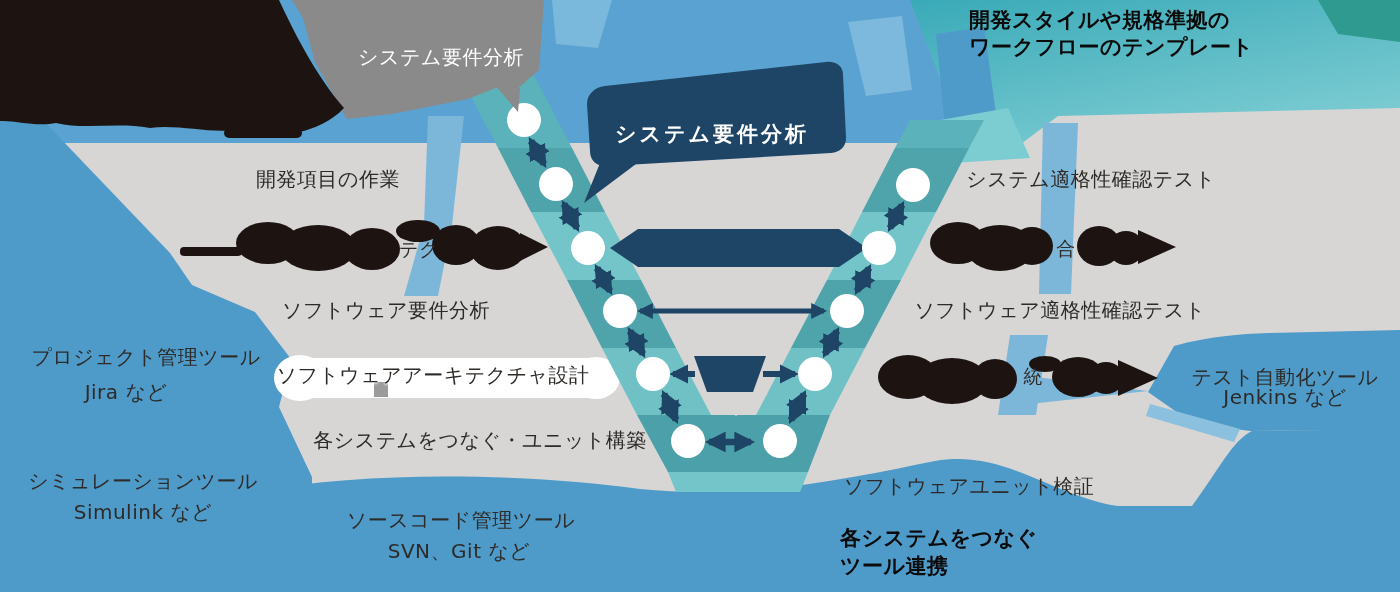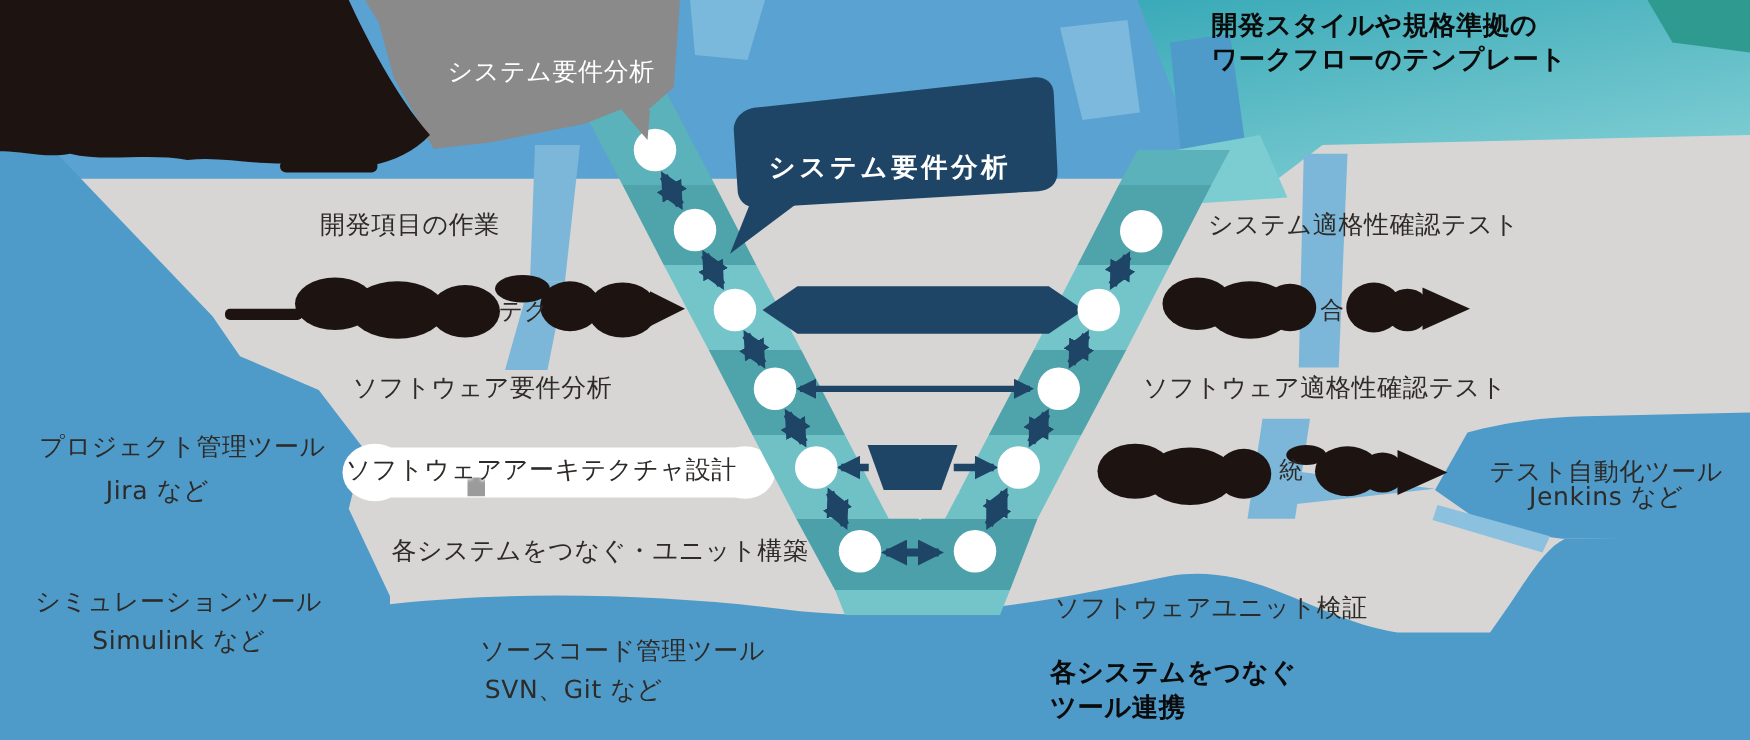--- a/index.html
+++ b/index.html
@@ -178,21 +178,21 @@
 <div class="lbl" style="left:1091px;top:167px;">システム適格性確認テスト</div>
 <div class="lbl" style="left:1060px;top:298px;">ソフトウェア適格性確認テスト</div>
 <div class="lbl" style="left:969px;top:427px;margin-top:47px;">ソフトウェアユニット検証</div>
 <div class="lbl frag" style="left:1066px;top:237px;">合</div>
 <div class="lbl frag" style="left:1033px;top:365px;">統</div>
 
 <div class="lbl" style="left:126px;top:345px;margin-left:20px;">プロジェクト管理ツール</div>
 <div class="lbl" style="left:126px;top:380px;">Jira など</div>
 <div class="lbl" style="left:143px;top:469px;">シミュレーションツール</div>
 <div class="lbl" style="left:143px;top:500px;">Simulink など</div>
-<div class="lbl" style="left:461px;top:508px;margin-left:37px;">ソースコード管理ツール</div>
+<div class="lbl" style="left:461px;top:508px;">ソースコード管理ツール</div>
 <div class="lbl" style="left:459px;top:539px;">SVN、Git など</div>
 <div class="lbl" style="left:1285px;top:353px;margin-top:12px;">テスト自動化ツール</div>
 <div class="lbl" style="left:1285px;top:385px;">Jenkins など</div>
 
 <div class="lbl bold leftalign" style="left:840px;top:526px;">各システムをつなぐ</div>
 <div class="lbl bold leftalign" style="left:840px;top:554px;">ツール連携</div>
 
 </div>
 
 </body></html>

